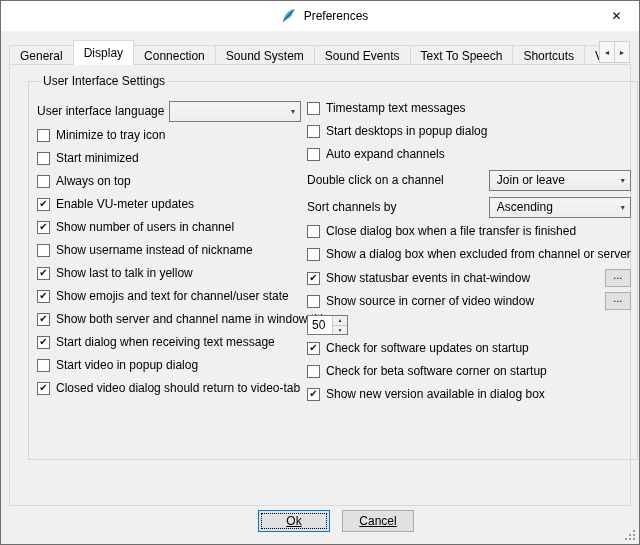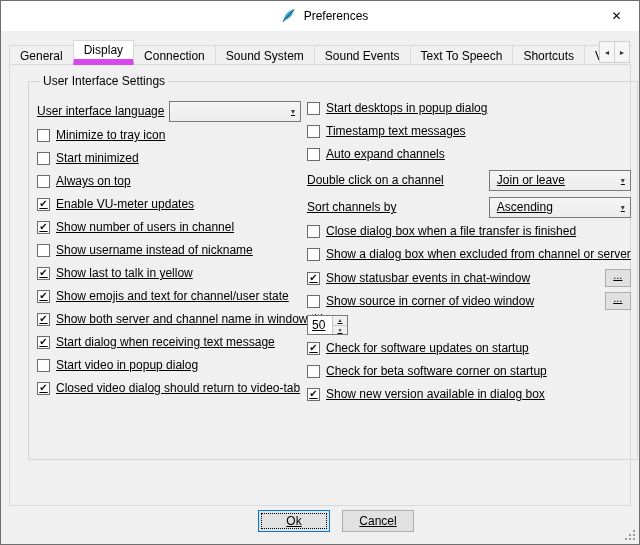--- a/index.html
+++ b/index.html
@@ -16,35 +16,35 @@
 
   
   .titlebar { position:absolute; top:0; left:0; right:0; height:30px; background:#fff; display:flex; align-items:center; padding-left:9px;justify-content:center; }
   .app-icon { width:16px; height:16px; flex:none; }
   .title-text { margin-left:7px; white-space:nowrap; }
   .close-btn { position:absolute; right:0; top:0; width:45px; height:30px; display:flex; align-items:center; justify-content:center; font-size:12px; color:#000; cursor:default; }
 
   
   .tabstrip { position:absolute; top:38px; left:8px; right:8px; height:26px; display:flex; align-items:flex-end; overflow:hidden; padding-right:33px; }
   .tab { height:20px; padding:0 10px; border:1px solid #d9d9d9; border-bottom:none; background:#f0f0f0; display:flex; align-items:center; white-space:nowrap; flex:none; margin-right:-1px; }
-  .tab.selected { height:26px; background:#fff; z-index:2; position:relative; margin-bottom:-1px; border-bottom:7px solid #d946ef; }
+  .tab.selected { height:26px; background:#fff; z-index:2; position:relative; margin-bottom:-1px; border-bottom:1px solid #d946ef; }
   .tabscroll { position:absolute; top:40px; right:9px; display:flex; height:22px; z-index:3; }
   .tabscroll .sbtn { width:16px; height:22px; border:1px solid #d0d0d0; background:#f6f6f6; display:flex; align-items:center; justify-content:center; font-size:7px; color:#333; margin-left:-1px; }
 
   
   .pane { position:absolute; top:63px; left:8px; right:8px; height:442px; border:1px solid #d9d9d9; background:#f0f0f0; }
 
   fieldset.groupbox { position:absolute; top:9px; left:18px; right:18px; height:386px; border:1px solid #d5d5d5; padding:12px 6px 8px 8px; }
   fieldset.groupbox legend { padding:0 3px; margin-left:3px; white-space:nowrap; }
 
   .cols { display:flex; gap:6px; }
   .col-left { width:264px; flex:none; }
   .col-right { flex:1; min-width:0; }
 
-  .row { display:flex; align-items:center; gap:0; height:16px; margin-bottom:7px; white-space:nowrap;text-decoration:underline; }
+  .row { display:flex; align-items:center; gap:0; height:16px; margin-bottom:7px; white-space:nowrap; }
   .row.tall { height:22px; margin-bottom:5px; }
   .row.btnrow { height:18px; margin-bottom:5px; }
   .row.spinrow { height:20px; margin-bottom:5px; }
   .row.between { justify-content:space-between; }
 
   label.checkrow { display:flex; align-items:center; gap:6px; cursor:default; min-width:0; }
   .box { width:13px; height:13px; border:1px solid #6b6b6b; background:#fff; flex:none; display:inline-flex; align-items:center; justify-content:center; font-size:10px; line-height:1; color:#1a1a1a; }
   .box.checked { color:#111; }
 
   .combo { display:inline-flex; align-items:center; justify-content:space-between; border:1px solid #7a7a7a; background:linear-gradient(#f5f5f5,#ececec); height:21px; padding:0 5px 0 7px; flex:none; }
@@ -189,27 +189,27 @@
                 <span class="box checked">✔</span>
                 <span>Closed video dialog should return to video-tab</span>
               </label>
             </div>
         </div>
 
         <div class="col-right">
           <div class="row">
               <label class="checkrow">
                 <span class="box"></span>
+                <span>Timestamp text messages</span>
+              </label>
+            </div>
+          <div class="row">
+              <label class="checkrow">
+                <span class="box"></span>
                 <span>Start desktops in popup dialog</span>
-              </label>
-            </div>
-          <div class="row">
-              <label class="checkrow">
-                <span class="box"></span>
-                <span>Timestamp text messages</span>
               </label>
             </div>
           <div class="row">
               <label class="checkrow">
                 <span class="box"></span>
                 <span>Auto expand channels</span>
               </label>
             </div>
 
           <div class="row tall between">

